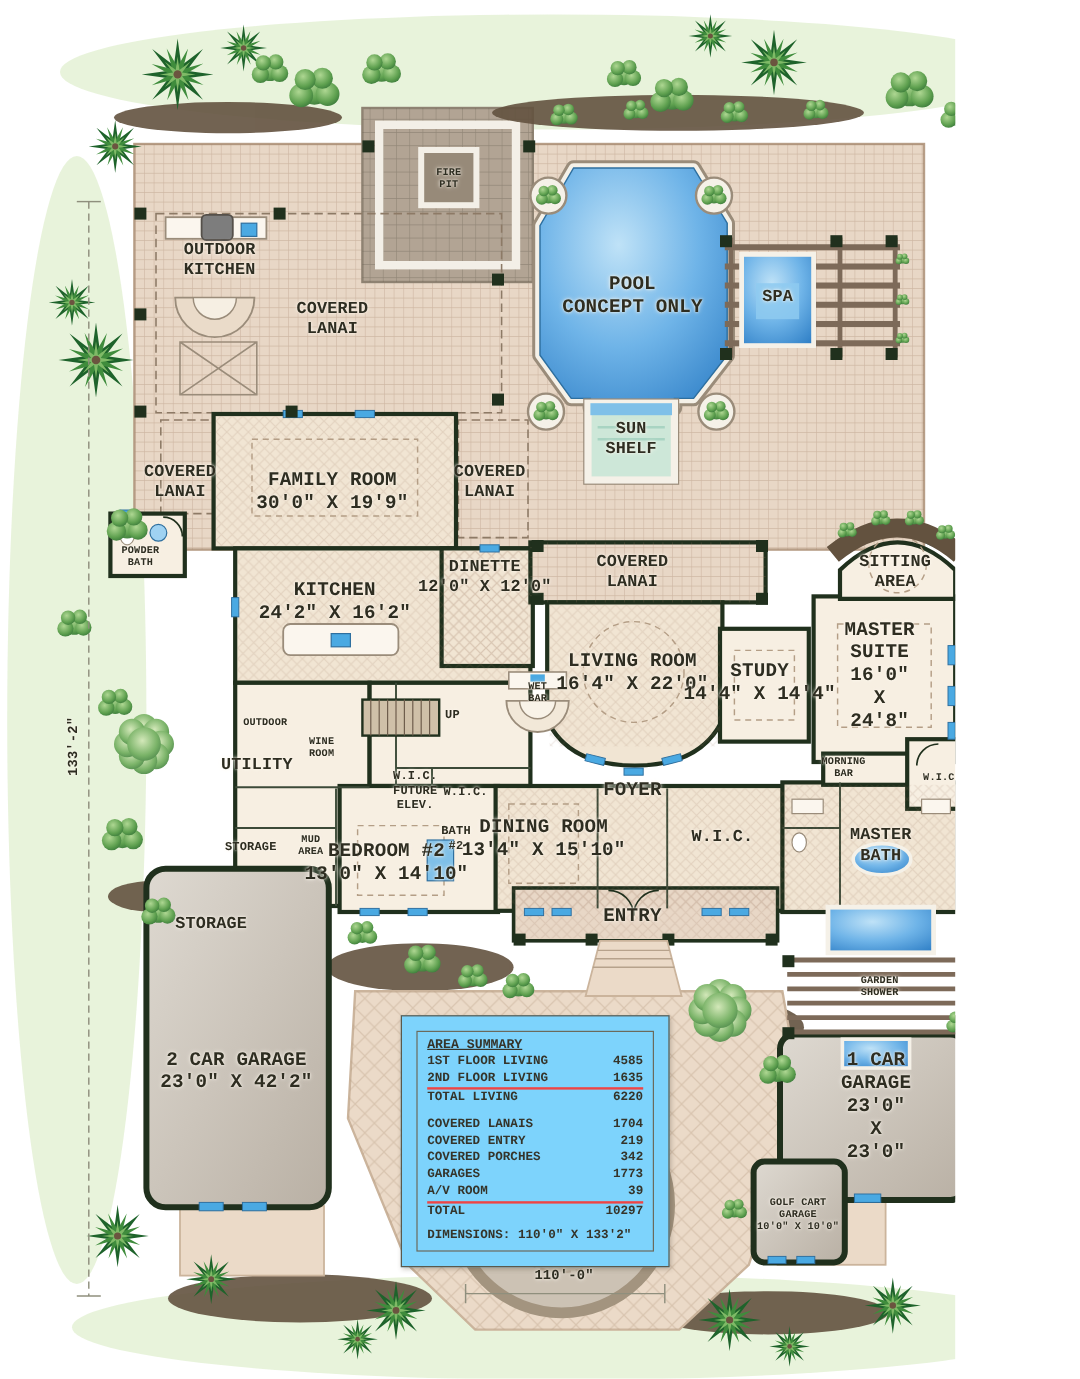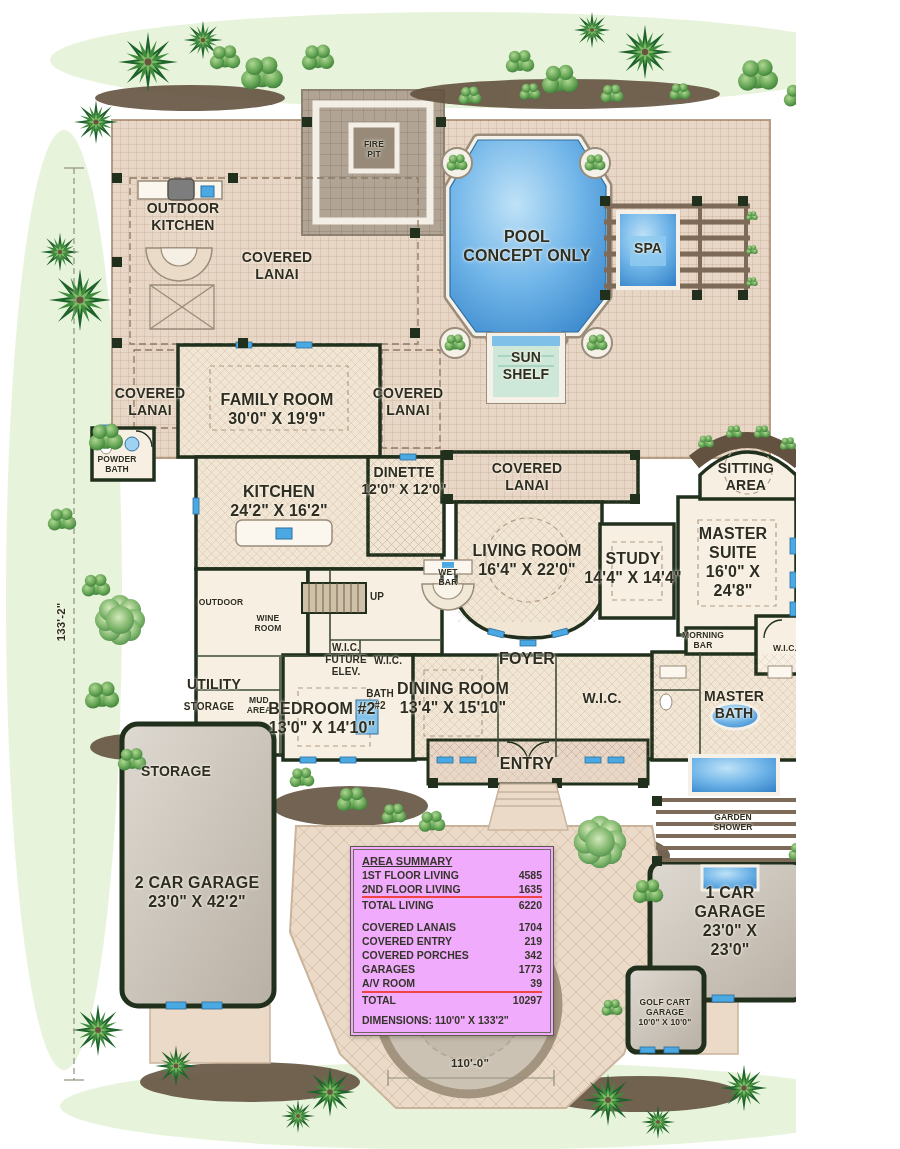--- a/index.html
+++ b/index.html
@@ -1,26 +1,26 @@
 <!DOCTYPE html>
 <html><head>
 <meta charset="utf-8">
 <style>
   html,body{margin:0;padding:0;background:#fff}
   .stage{position:relative;width:796px;height:1149px;background:#ffffff;overflow:hidden;
-         font-family:Liberation Sans, sans-serif}
+         font-family:Liberation Mono, monospace}
   .stage svg{position:absolute;left:0;top:0}
   .lbl{position:absolute;transform:translate(-50%,-50%);font-weight:bold;color:#2e2d21;
        text-align:center;white-space:pre-line;line-height:1.18;letter-spacing:.15px;
        text-shadow:0 0 2px rgba(255,250,240,.95),0 0 4px rgba(255,250,240,.75);pointer-events:none}
   .t7{font-size:10px}.t8{font-size:8.5px}.t9{font-size:14px}
   .t10{font-size:16px}.t11{font-size:11.5px}
   .rot{transform:translate(-50%,-50%) rotate(-90deg)}
-  .summary{position:absolute;left:350px;top:846px;width:198px;background:#f0abfc;
-           border:1.5px solid #5a594c;padding:2px;box-shadow:1px 2px 4px rgba(70,55,40,.3)}
+  .summary{position:absolute;left:334px;top:846px;width:198px;background:#7dd3fc;
+           border:1.5px solid #5a594c;padding:12px;box-shadow:1px 2px 4px rgba(70,55,40,.3)}
   .summary-inner{border:1px solid #6b6a5c;padding:5px 8px 6px}
   .shead{font-weight:bold;font-size:11px;color:#35342a;text-decoration:underline;margin-bottom:1px}
   .srow{display:flex;justify-content:space-between;font-weight:bold;font-size:10.5px;
         line-height:1.34;color:#35342a}
   .rule{border-bottom:2px solid #ef4444}
   .gap{margin-bottom:8px}
   .sdims{font-weight:bold;font-size:10.5px;margin-top:7px;color:#35342a}
 </style>
 </head>
 <body>
@@ -463,21 +463,21 @@
 16'0" X 24'8"</div>
 <div class="lbl t8" style="left:448px;top:577px">WET
 BAR</div>
 <div class="lbl t8" style="left:221px;top:602px">OUTDOOR</div>
 <div class="lbl t8" style="left:268px;top:623px">WINE
 ROOM</div>
 <div class="lbl t7" style="left:377px;top:597px">UP</div>
 <div class="lbl t8" style="left:703px;top:640px">MORNING
 BAR</div>
 <div class="lbl t8" style="left:785px;top:648px">W.I.C.</div>
-<div class="lbl t9" style="left:214px;top:684px">UTILITY</div>
+<div class="lbl t9" style="left:214px;top:638px">UTILITY</div>
 <div class="lbl t7" style="left:346px;top:660px">W.I.C.
 FUTURE
 ELEV.</div>
 <div class="lbl t7" style="left:388px;top:661px">W.I.C.</div>
 <div class="lbl t8" style="left:259px;top:705px">MUD
 AREA</div>
 <div class="lbl t7" style="left:380px;top:700px">BATH
 #2</div>
 <div class="lbl t10" style="left:322px;top:719px">BEDROOM #2
 13'0" X 14'10"</div>

